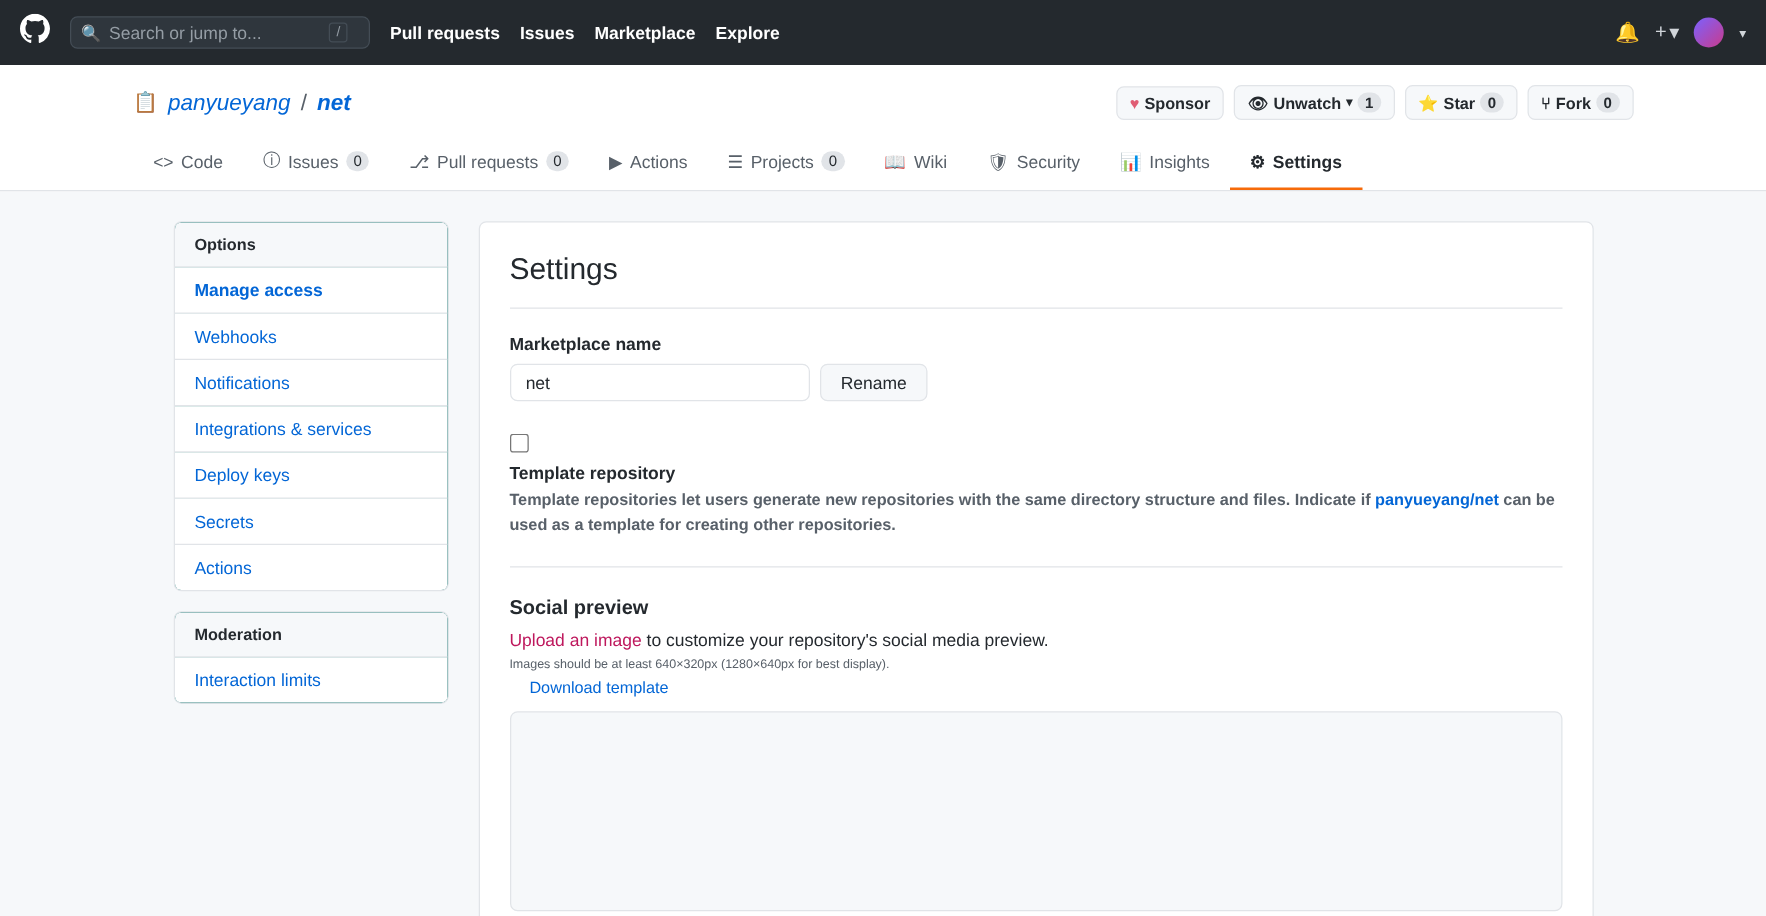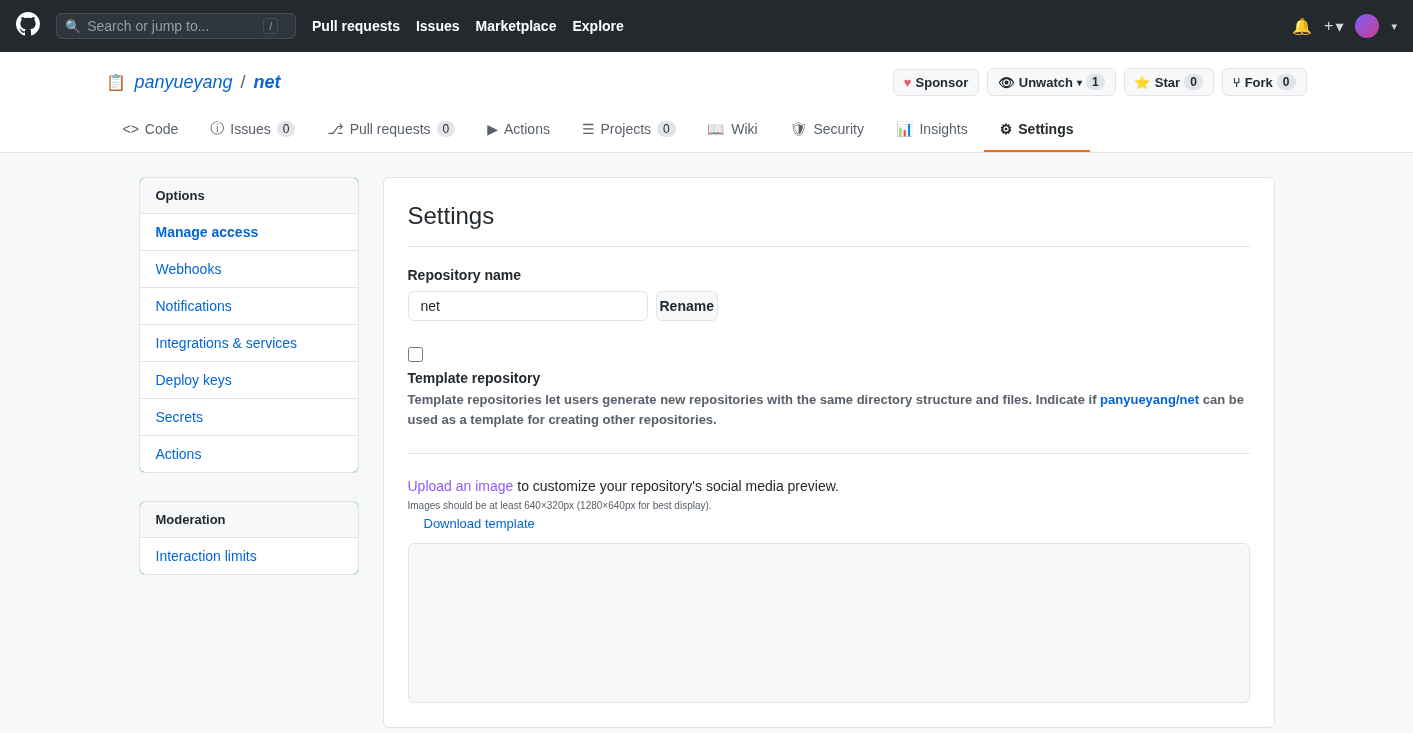--- a/index.html
+++ b/index.html
@@ -164,21 +164,21 @@
 
     
     .sidebar {
       flex: 0 0 220px;
       min-width: 220px;
     }
     .sidebar-section {
       border: 1px solid #e1e4e8;
       border-radius: 6px;
       overflow: hidden;
-      margin-bottom: 28px;
+      margin-bottom: 16px;
       background: #0f766e;
     }
     .sidebar-section-header {
       background: #f6f8fa;
       padding: 10px 16px;
       font-weight: 600;
       font-size: 13px;
       border-bottom: 1px solid #e1e4e8;
       color: #24292e;
     }
@@ -231,27 +231,27 @@
     .repo-name-input {
       border: 1px solid #e1e4e8;
       border-radius: 6px;
       padding: 6px 12px;
       font-size: 14px;
       width: 240px;
       color: #24292e;
       outline: none;
     }
     .rename-btn {
-      padding: 6px 3px;
+      padding: 6px 16px;
       border: 1px solid #e1e4e8;
       border-radius: 6px;
       background: #f6f8fa;
       cursor: pointer;
       font-size: 14px;
-      font-weight: 700;
+      font-weight: 400;
       color: #24292e;
     }
 
     .checkbox-row {
       display: flex;
       align-items: flex-start;
       gap: 8px;
       margin-bottom: 20px;
       flex-direction: column;
     }
@@ -279,21 +279,21 @@
 
     .social-preview-title {
       font-size: 16px;
       font-weight: 600;
       margin-bottom: 8px;
     }
     .social-preview-desc {
       font-size: 14px;
       margin-bottom: 6px;
     }
-    .social-preview-desc a { color: #8b5cf6; text-decoration: none; }
+    .social-preview-desc a { color: #be185d; text-decoration: none; }
     .social-preview-note {
       font-size: 10px;
       color: #586069;
       margin-bottom: 4px;
     }
     .download-template-link {
       color: #0366d6;
       text-decoration: none;
       font-size: 13px;
       margin-left: 16px;
@@ -439,39 +439,40 @@
     </div>
     <div class="sidebar-section">
       <div class="sidebar-section-header">Moderation</div>
       <a href="#" class="sidebar-item">Interaction limits</a>
     </div>
   </aside>
 
   <main class="main-content">
     <h1 class="settings-title">Settings</h1>
 
-    <div class="section-label">Repository name</div>
+    <div class="section-label">Marketplace name</div>
     <div class="repo-name-row">
       <input type="text" class="repo-name-input" value="net" style="">
       <button class="rename-btn">Rename</button>
     </div>
 
     <div class="checkbox-row">
       <input type="checkbox" id="template-repo" style="">
       <div>
         <label for="template-repo" class="checkbox-label">Template repository</label>
         <div class="checkbox-desc">
           <span>Template repositories let users generate new repositories with the same directory structure and files. Indicate if </span><a href="#">panyueyang/net</a><span> can be used as a template for creating other repositories.</span>
         </div>
       </div>
     </div>
 
     <hr class="section-divider">
 
     <div>
+      <div class="social-preview-title">Social preview</div>
       <div class="social-preview-desc">
         <a href="#">Upload an image</a><span> to customize your repository's social media preview.</span>
       </div>
       <div class="social-preview-note">Images should be at least 640×320px (1280×640px for best display).</div>
       <a href="#" class="download-template-link">Download template</a>
       <div class="preview-box"></div>
     </div>
   </main>
 </div>
 

